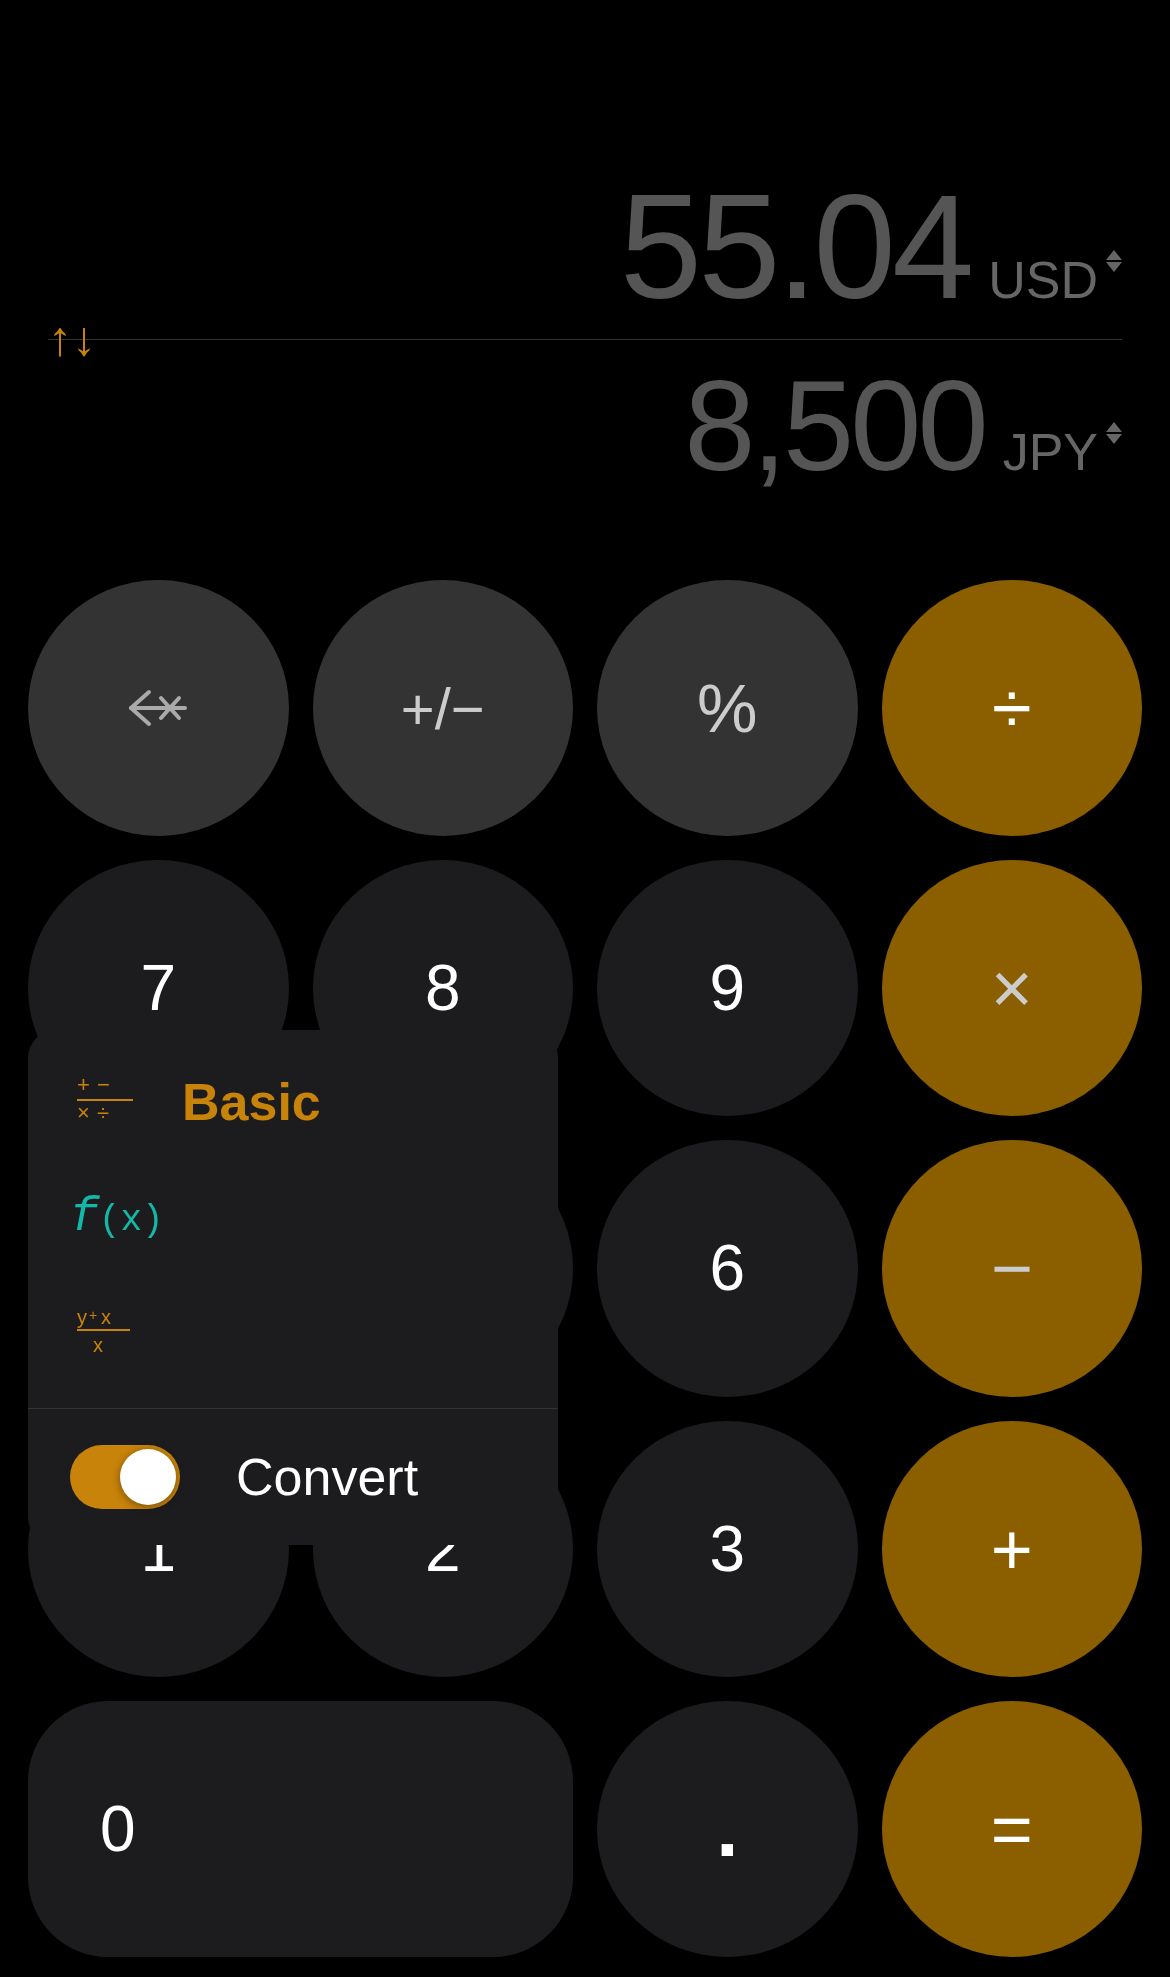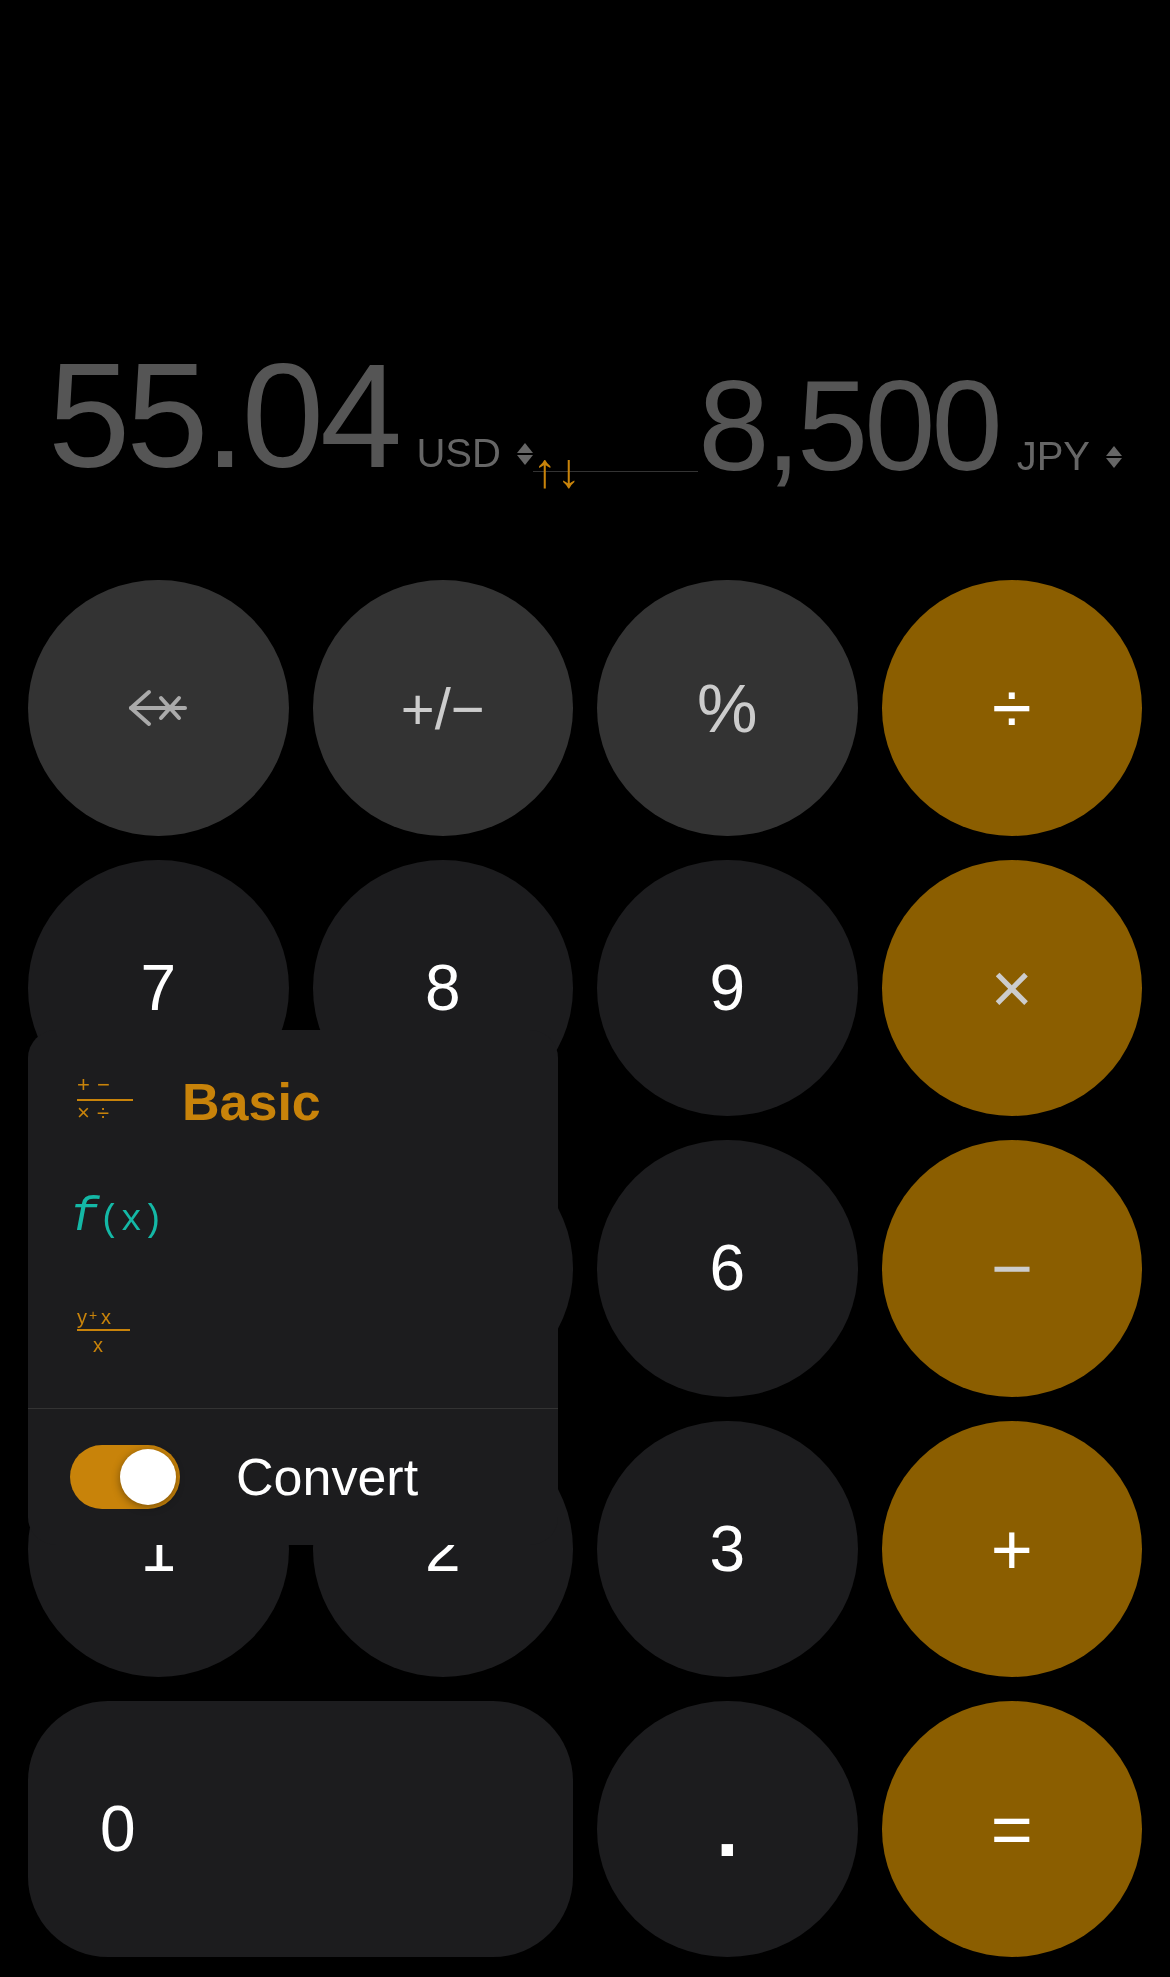--- a/index.html
+++ b/index.html
@@ -14,21 +14,21 @@
     }
 
     
     .display-area {
       position: absolute;
       top: 0;
       left: 0;
       right: 0;
       height: 520px;
       display: flex;
-      flex-direction: row;
+      flex-direction: column;
       align-items: flex-end;
       justify-content: flex-end;
       padding: 0 48px 30px;
     }
 
     .top-value-row {
       display: flex;
       align-items: baseline;
       gap: 18px;
     }
@@ -97,26 +97,26 @@
 
     .secondary-number {
       font-size: 128px;
       font-weight: 200;
       color: #555;
       letter-spacing: -4px;
       line-height: 1;
     }
 
     .secondary-currency {
-      font-size: 40px;
+      font-size: 52px;
       color: #666;
       font-weight: 300;
       display: flex;
-      align-items: center;
-      gap: 12px;
+      align-items: flex-start;
+      gap: 4px;
     }
 
     
     .button-grid {
       position: absolute;
       top: 560px;
       left: 0;
       right: 0;
       bottom: 0;
       padding: 20px 28px;

